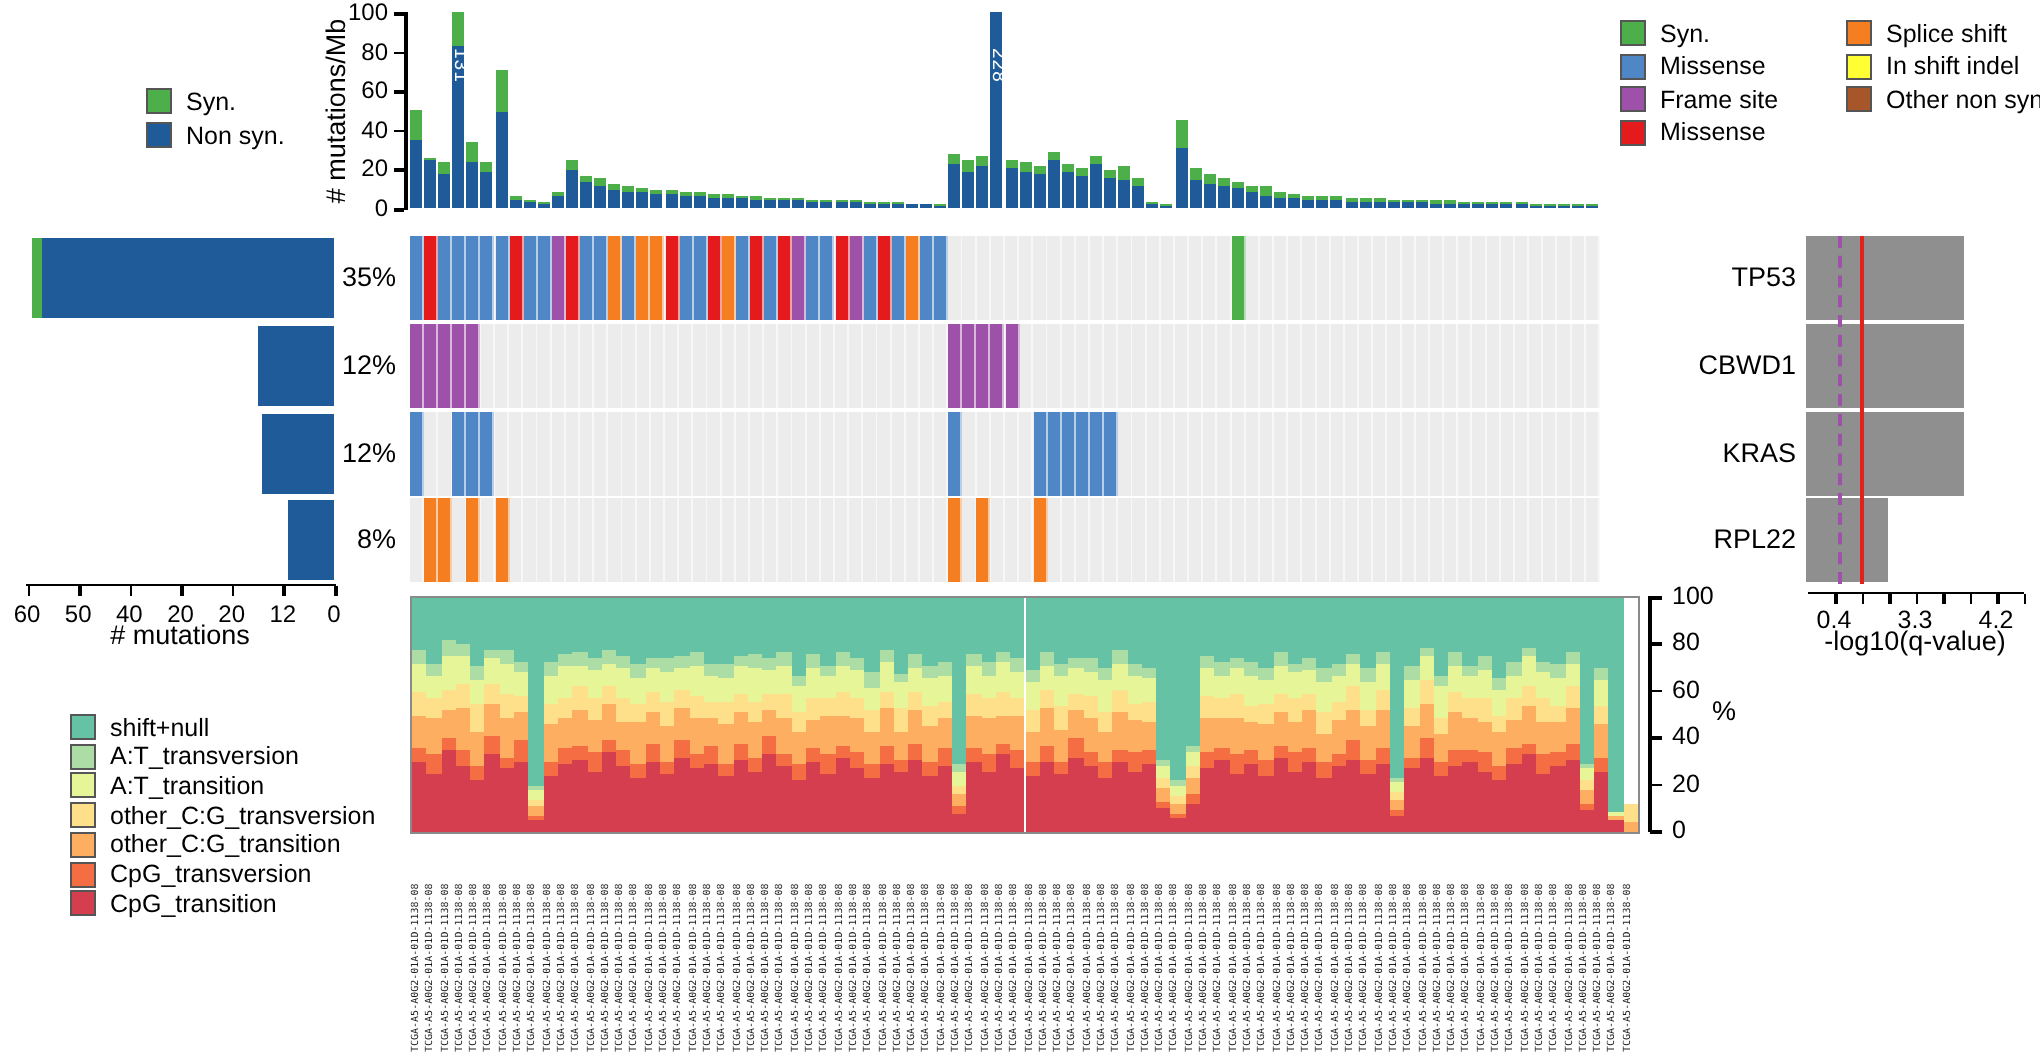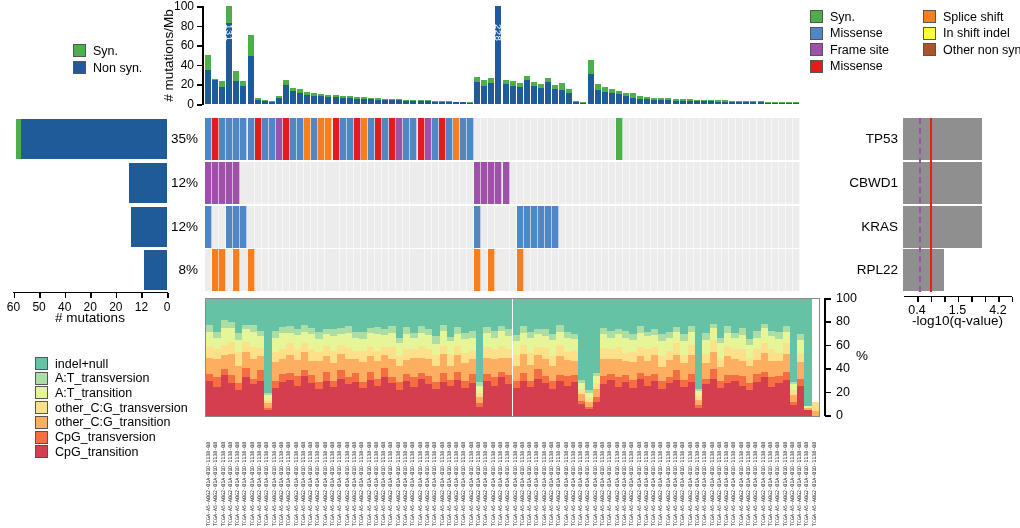--- a/index.html
+++ b/index.html
@@ -380,21 +380,21 @@
       <div class="abs" style="left: 919.2px; top: 118px; width: 0px; height: 173.5px; border-left: 2px dashed rgb(158, 81, 168);"></div>
       <div class="abs" style="left: 930px; top: 118px; width: 1.6px; height: 173.5px; background: rgb(227, 33, 28);"></div>
     </div>
   <div class="abs" id="qAxis">
       <div class="axisline" style="left: 904px; top: 295.5px; width: 108px; height: 1.5px;"></div>
       <div class="axisline" style="left: 917px; top: 297px; width: 1.5px; height: 5px;"></div>
       <div class="ticklab" style="left: 903px; top: 303px; width: 28px; text-align: center; font-size: 12.5px;">0.4</div>
       <div class="axisline" style="left: 930.5px; top: 297px; width: 1.5px; height: 5px;"></div>
       <div class="axisline" style="left: 944px; top: 297px; width: 1.5px; height: 5px;"></div>
       <div class="axisline" style="left: 957.5px; top: 297px; width: 1.5px; height: 5px;"></div>
-      <div class="ticklab" style="left: 943.5px; top: 303px; width: 28px; text-align: center; font-size: 12.5px;">1.5</div>
+      <div class="ticklab" style="left: 943.5px; top: 303px; width: 28px; text-align: center; font-size: 12.5px;">3.3</div>
       <div class="axisline" style="left: 971px; top: 297px; width: 1.5px; height: 5px;"></div>
       <div class="axisline" style="left: 984.5px; top: 297px; width: 1.5px; height: 5px;"></div>
       <div class="axisline" style="left: 998px; top: 297px; width: 1.5px; height: 5px;"></div>
       <div class="ticklab" style="left: 984px; top: 303px; width: 28px; text-align: center; font-size: 12.5px;">4.2</div>
       <div class="axisline" style="left: 1011.5px; top: 297px; width: 1.5px; height: 5px;"></div>
     </div>
   <div class="ticklab" style="left:895px;top:313px;width:125px;text-align:center;font-size:13.5px;">-log10(q-value)</div>
 
   <div class="abs" id="titvPlot" style="left:205px;top:298px;width:613px;height:117px;border:1px solid #8a8a8a;background:#fff;">
       <div class="titv-col" style="left: 0px; width: 7.29762px; height: 117px;">
@@ -1159,21 +1159,21 @@
       <div class="axisline" style="left: 825px; top: 321.4px; width: 6px; height: 1.5px;"></div>
       <div class="ticklab" style="left: 836px; top: 314.4px; width: 30px; font-size: 12.5px;">80</div>
       <div class="axisline" style="left: 825px; top: 298px; width: 6px; height: 1.5px;"></div>
       <div class="ticklab" style="left: 836px; top: 291px; width: 30px; font-size: 12.5px;">100</div>
     </div>
   <div class="ticklab" style="left:856px;top:348px;font-size:13.5px;">%</div>
 
   <div class="abs" id="legendTitv">
       <div class="legend-item" style="left: 35px; top: 357px;">
         <div class="swatch" style="background: rgb(102, 194, 165);"></div>
-        <span>indel+null</span>
+        <span>shift+null</span>
       </div>
       <div class="legend-item" style="left: 35px; top: 371.7px;">
         <div class="swatch" style="background: rgb(171, 221, 164);"></div>
         <span>A:T_transversion</span>
       </div>
       <div class="legend-item" style="left: 35px; top: 386.4px;">
         <div class="swatch" style="background: rgb(230, 245, 152);"></div>
         <span>A:T_transition</span>
       </div>
       <div class="legend-item" style="left: 35px; top: 401.1px;">

